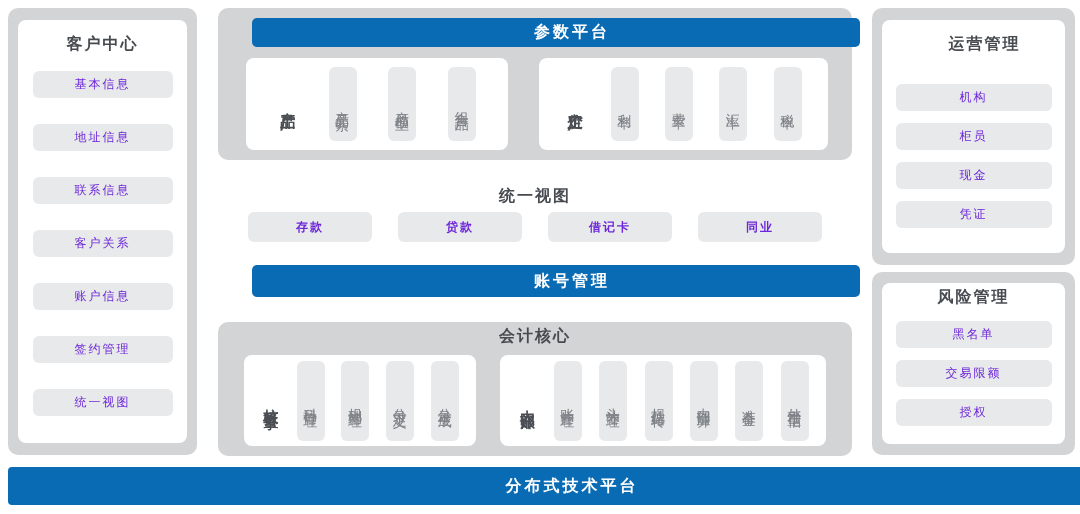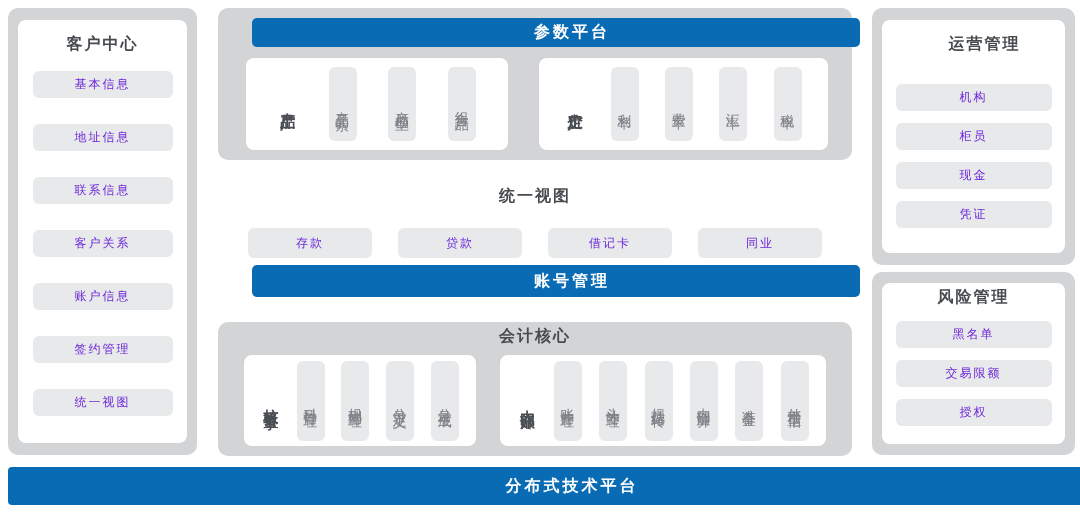--- a/index.html
+++ b/index.html
@@ -67,21 +67,21 @@
       <div class="vitem vlabel" style="height:80px;">定价工厂</div>
       <div class="vitem vchip" style="height:74px;">利率</div>
       <div class="vitem vchip" style="height:74px;">费率</div>
       <div class="vitem vchip" style="height:74px;">汇率</div>
       <div class="vitem vchip" style="height:74px;">税率</div>
     </div>
   </div>
 
   <div style="position:absolute; left:218px; top:184px; width:634px;">
     <div class="section-title">统一视图</div>
-    <div class="row" style="justify-content:center; gap:26px; margin-top:20px;">
+    <div class="row" style="justify-content:center; gap:26px; margin-top:4px;font-weight:bold;">
       <div class="chip" style="width:124px; height:30px;">存款</div>
       <div class="chip" style="width:124px; height:30px;">贷款</div>
       <div class="chip" style="width:124px; height:30px;">借记卡</div>
       <div class="chip" style="width:124px; height:30px;">同业</div>
     </div>
   </div>
 
   <div class="blue-bar" style="left:252px; top:265px; width:576px; height:32px;">账号管理</div>
 
   <div class="panel" style="left:218px; top:322px; width:634px; height:134px;">

